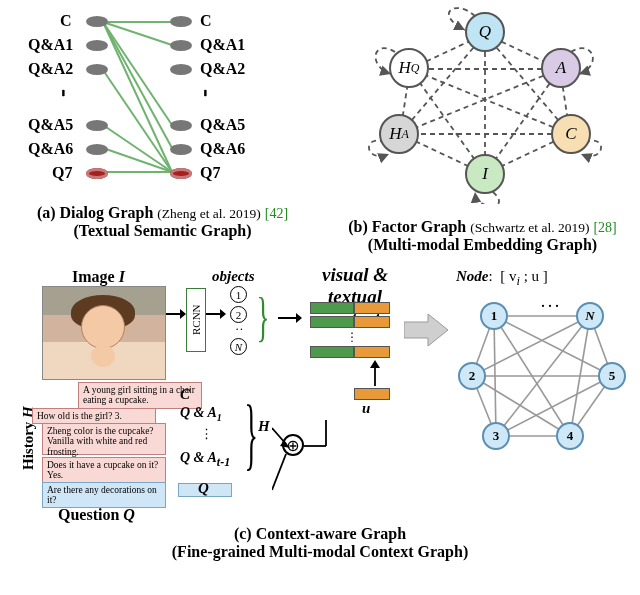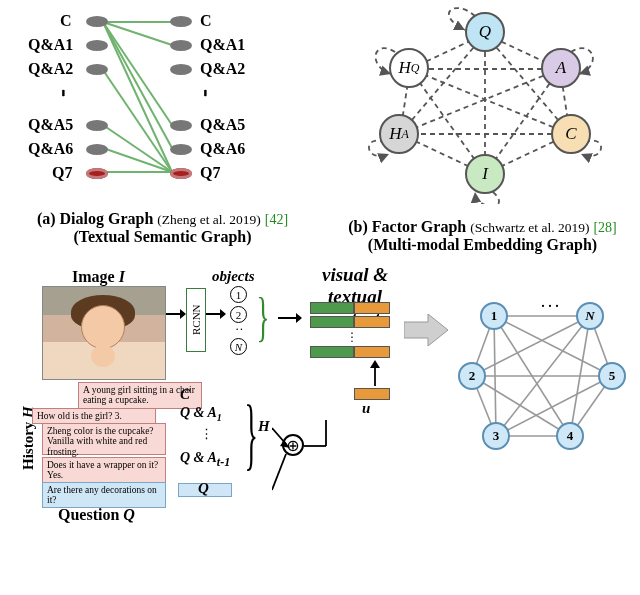--- a/index.html
+++ b/index.html
@@ -16,21 +16,21 @@
 
   
   .fg { position: absolute; left: 335px; top: 4px; width: 300px; height: 210px; }
   .fg svg { position: absolute; left: 0; top: 0; }
   .fg-circ { position: absolute; width: 40px; height: 40px; border-radius: 50%; border: 2px solid #555; display: flex; align-items: center; justify-content: center; font-style: italic; font-size: 17px; }
   .fg-circ sub { font-size: 12px; }
 
   
   .cap { position: absolute; text-align: center; font-size: 16px; width: 305px; }
   .cap .green { color: #228b22; }
-  .cap.a { left: 10px; top: 210px; }
+  .cap.a { left: 10px; top: 204px; }
   .cap.b { left: 330px; top: 218px; width: 305px; }
 
   
   .bot { position: absolute; left: 0; top: 270px; width: 640px; height: 295px; padding-left: 25px; }
   .photo { position: absolute; left: 42px; top: 16px; width: 124px; height: 94px; background: linear-gradient(#a5a090 0 30%, #d2b39d 30% 60%, #f0d7c0 60% 100%); border:1px solid #888; overflow:hidden; }
   .photo .face { position:absolute; left:38px; top:18px; width:44px; height:44px; border-radius:50%; background:#f4c9a6; border:1px solid #b08060; }
   .photo .hair { position:absolute; left:28px; top:8px; width:64px; height:34px; border-radius:50% 50% 40% 40%; background:#5c3b20; }
   .photo .hands { position:absolute; left:48px; top:58px; width:24px; height:22px; border-radius:50%; background:#f4c9a6; }
 
   .hist-label { position: absolute; transform: rotate(-90deg); transform-origin: left top; font-weight: bold; font-size: 15px; }
@@ -192,21 +192,21 @@
     </div>
 
     <div class="hist-label" style="left:20px; top:200px">
       <span>History</span>
       <span class="ital">H</span>
     </div>
 
     <div class="hist-box" style="left:42px; top:112px; width:124px;margin-left:36px;">A young girl sitting in a chair eating a cupcake.</div>
     <div class="hist-box" style="left:32px; top:138px; width:124px;">How old is the girl?  3.</div>
     <div class="hist-box" style="left:42px; top:153px; width:124px; height:32px">Zheng color is the cupcake? Vanilla with white and red frosting.</div>
-    <div class="hist-box" style="left:42px; top:187px; width:124px;">Does it have a wrapper on it?  Yes.</div>
+    <div class="hist-box" style="left:42px; top:187px; width:124px;">Does it have a cupcake on it?  Yes.</div>
     <div class="q-box" style="left:42px; top:212px; width:124px;">Are there any decorations on it?</div>
 
     <div class="img-label" style="left:58px; top:236px">
       <span>Question</span>
       <span class="ital">Q</span>
     </div>
 
     <svg style="position:absolute; left:166px; top:34px" width="20" height="20">
         <line x1="0" y1="10" x2="14" y2="10" stroke="#000" stroke-width="2"></line>
         <polygon points="14,5 20,10 14,15" fill="#000"></polygon>
@@ -273,20 +273,23 @@
 
     <svg style="position:absolute; left:368px; top:90px" width="14" height="26">
       <line x1="7" y1="26" x2="7" y2="6" stroke="#000" stroke-width="1.8"></line>
       <polygon points="2,8 7,0 12,8" fill="#000"></polygon>
     </svg>
 
     <svg style="position:absolute; left:404px; top:42px" width="44" height="36">
       <polygon points="0,10 24,10 24,2 44,18 24,34 24,26 0,26" fill="#cfcfcf" stroke="#999"></polygon>
     </svg>
 
+    <div class="node-lab" style="left:456px; top:-2px">
+      <i><b>Node</b></i>: &nbsp;<span>[ v</span><sub><i>i</i></sub><span> ; u ]</span>
+    </div>
 
     <div class="ca-graph" style="left:452px; top:18px; width:180px; height:170px">
       <svg width="180" height="170" style="position:absolute">
         <g stroke="#999" stroke-width="1.6" fill="none">
           <line x1="42" y1="28" x2="138" y2="28"></line>
           <line x1="42" y1="28" x2="20" y2="88"></line>
           <line x1="42" y1="28" x2="44" y2="148"></line>
           <line x1="42" y1="28" x2="118" y2="148"></line>
           <line x1="42" y1="28" x2="160" y2="88"></line>
           <line x1="138" y1="28" x2="20" y2="88"></line>
@@ -315,16 +318,20 @@
         </div>
       <div class="ca-node" style="left:30px; top:134px">
           <span>3</span>
         </div>
       <div class="ca-node" style="left:104px; top:134px">
           <span>4</span>
         </div>
       <div class="ca-dots" style="left:88px; top:8px">···</div>
     </div>
 
+    <div class="bot-cap">
+      <b>(c) Context-aware Graph</b><br>
+      <b>(Fine-grained Multi-modal Context Graph)</b>
+    </div>
   </div>
 
 
 </div>
 
 </body></html>

